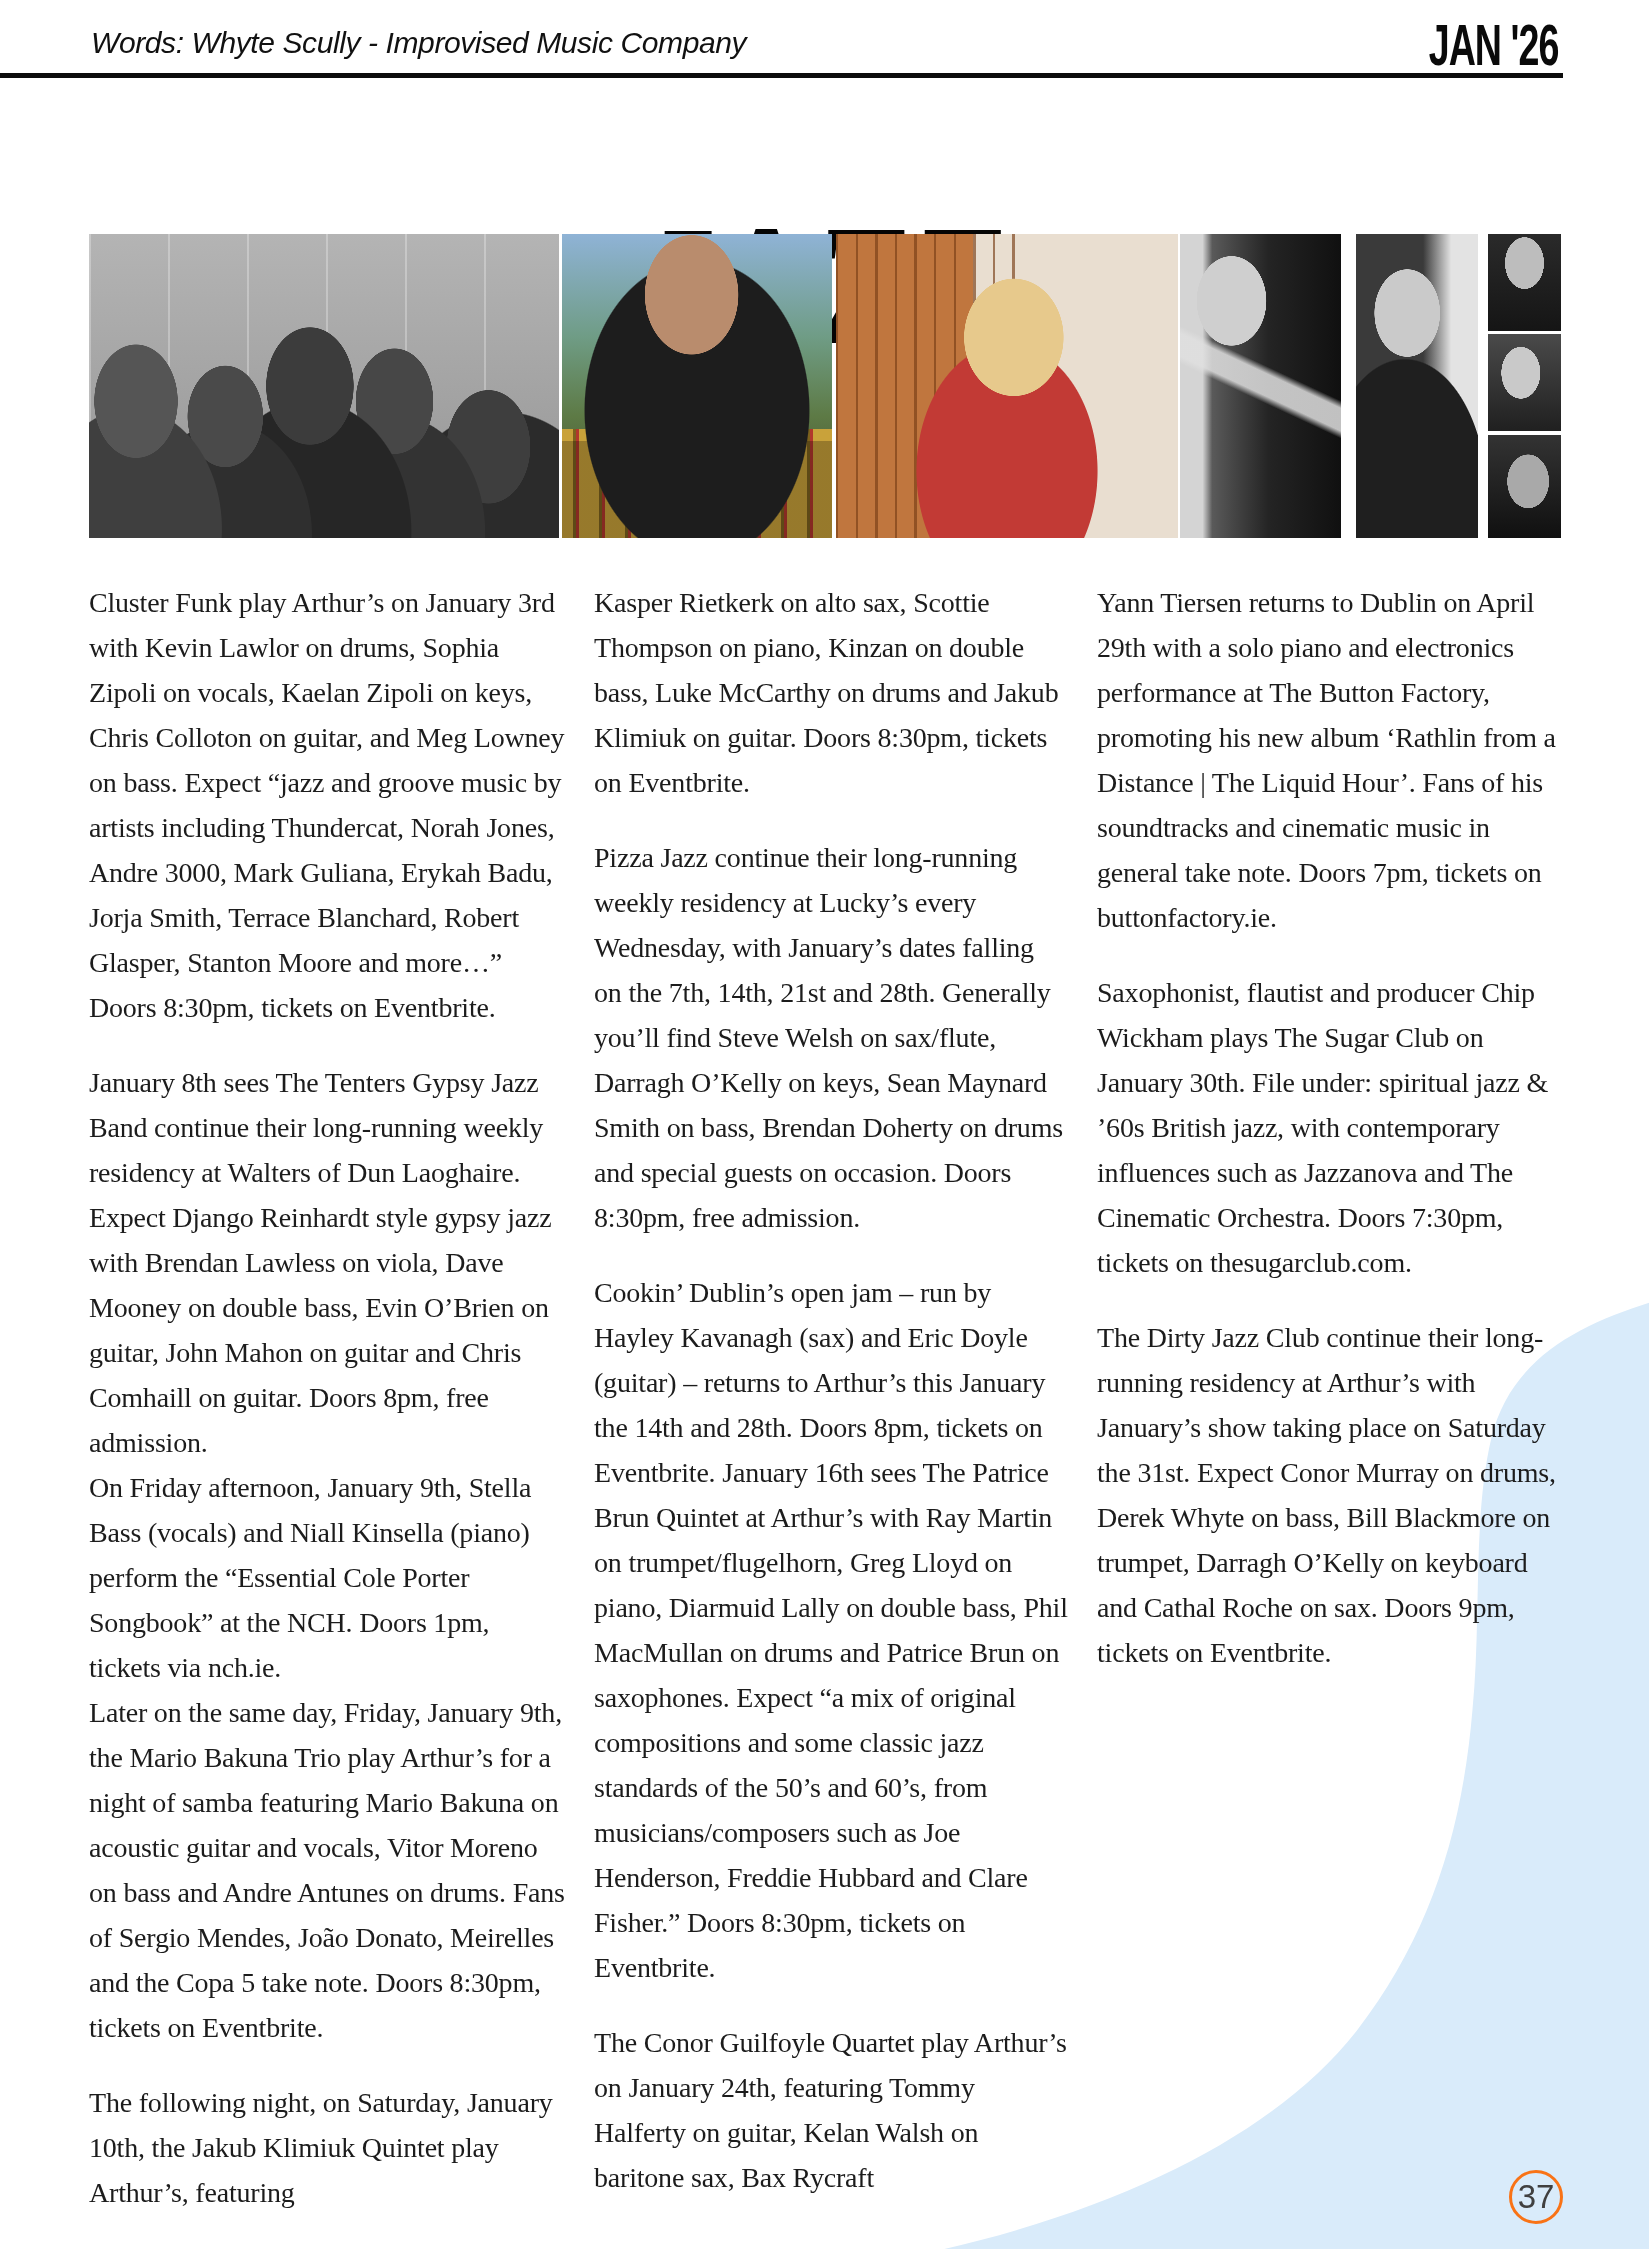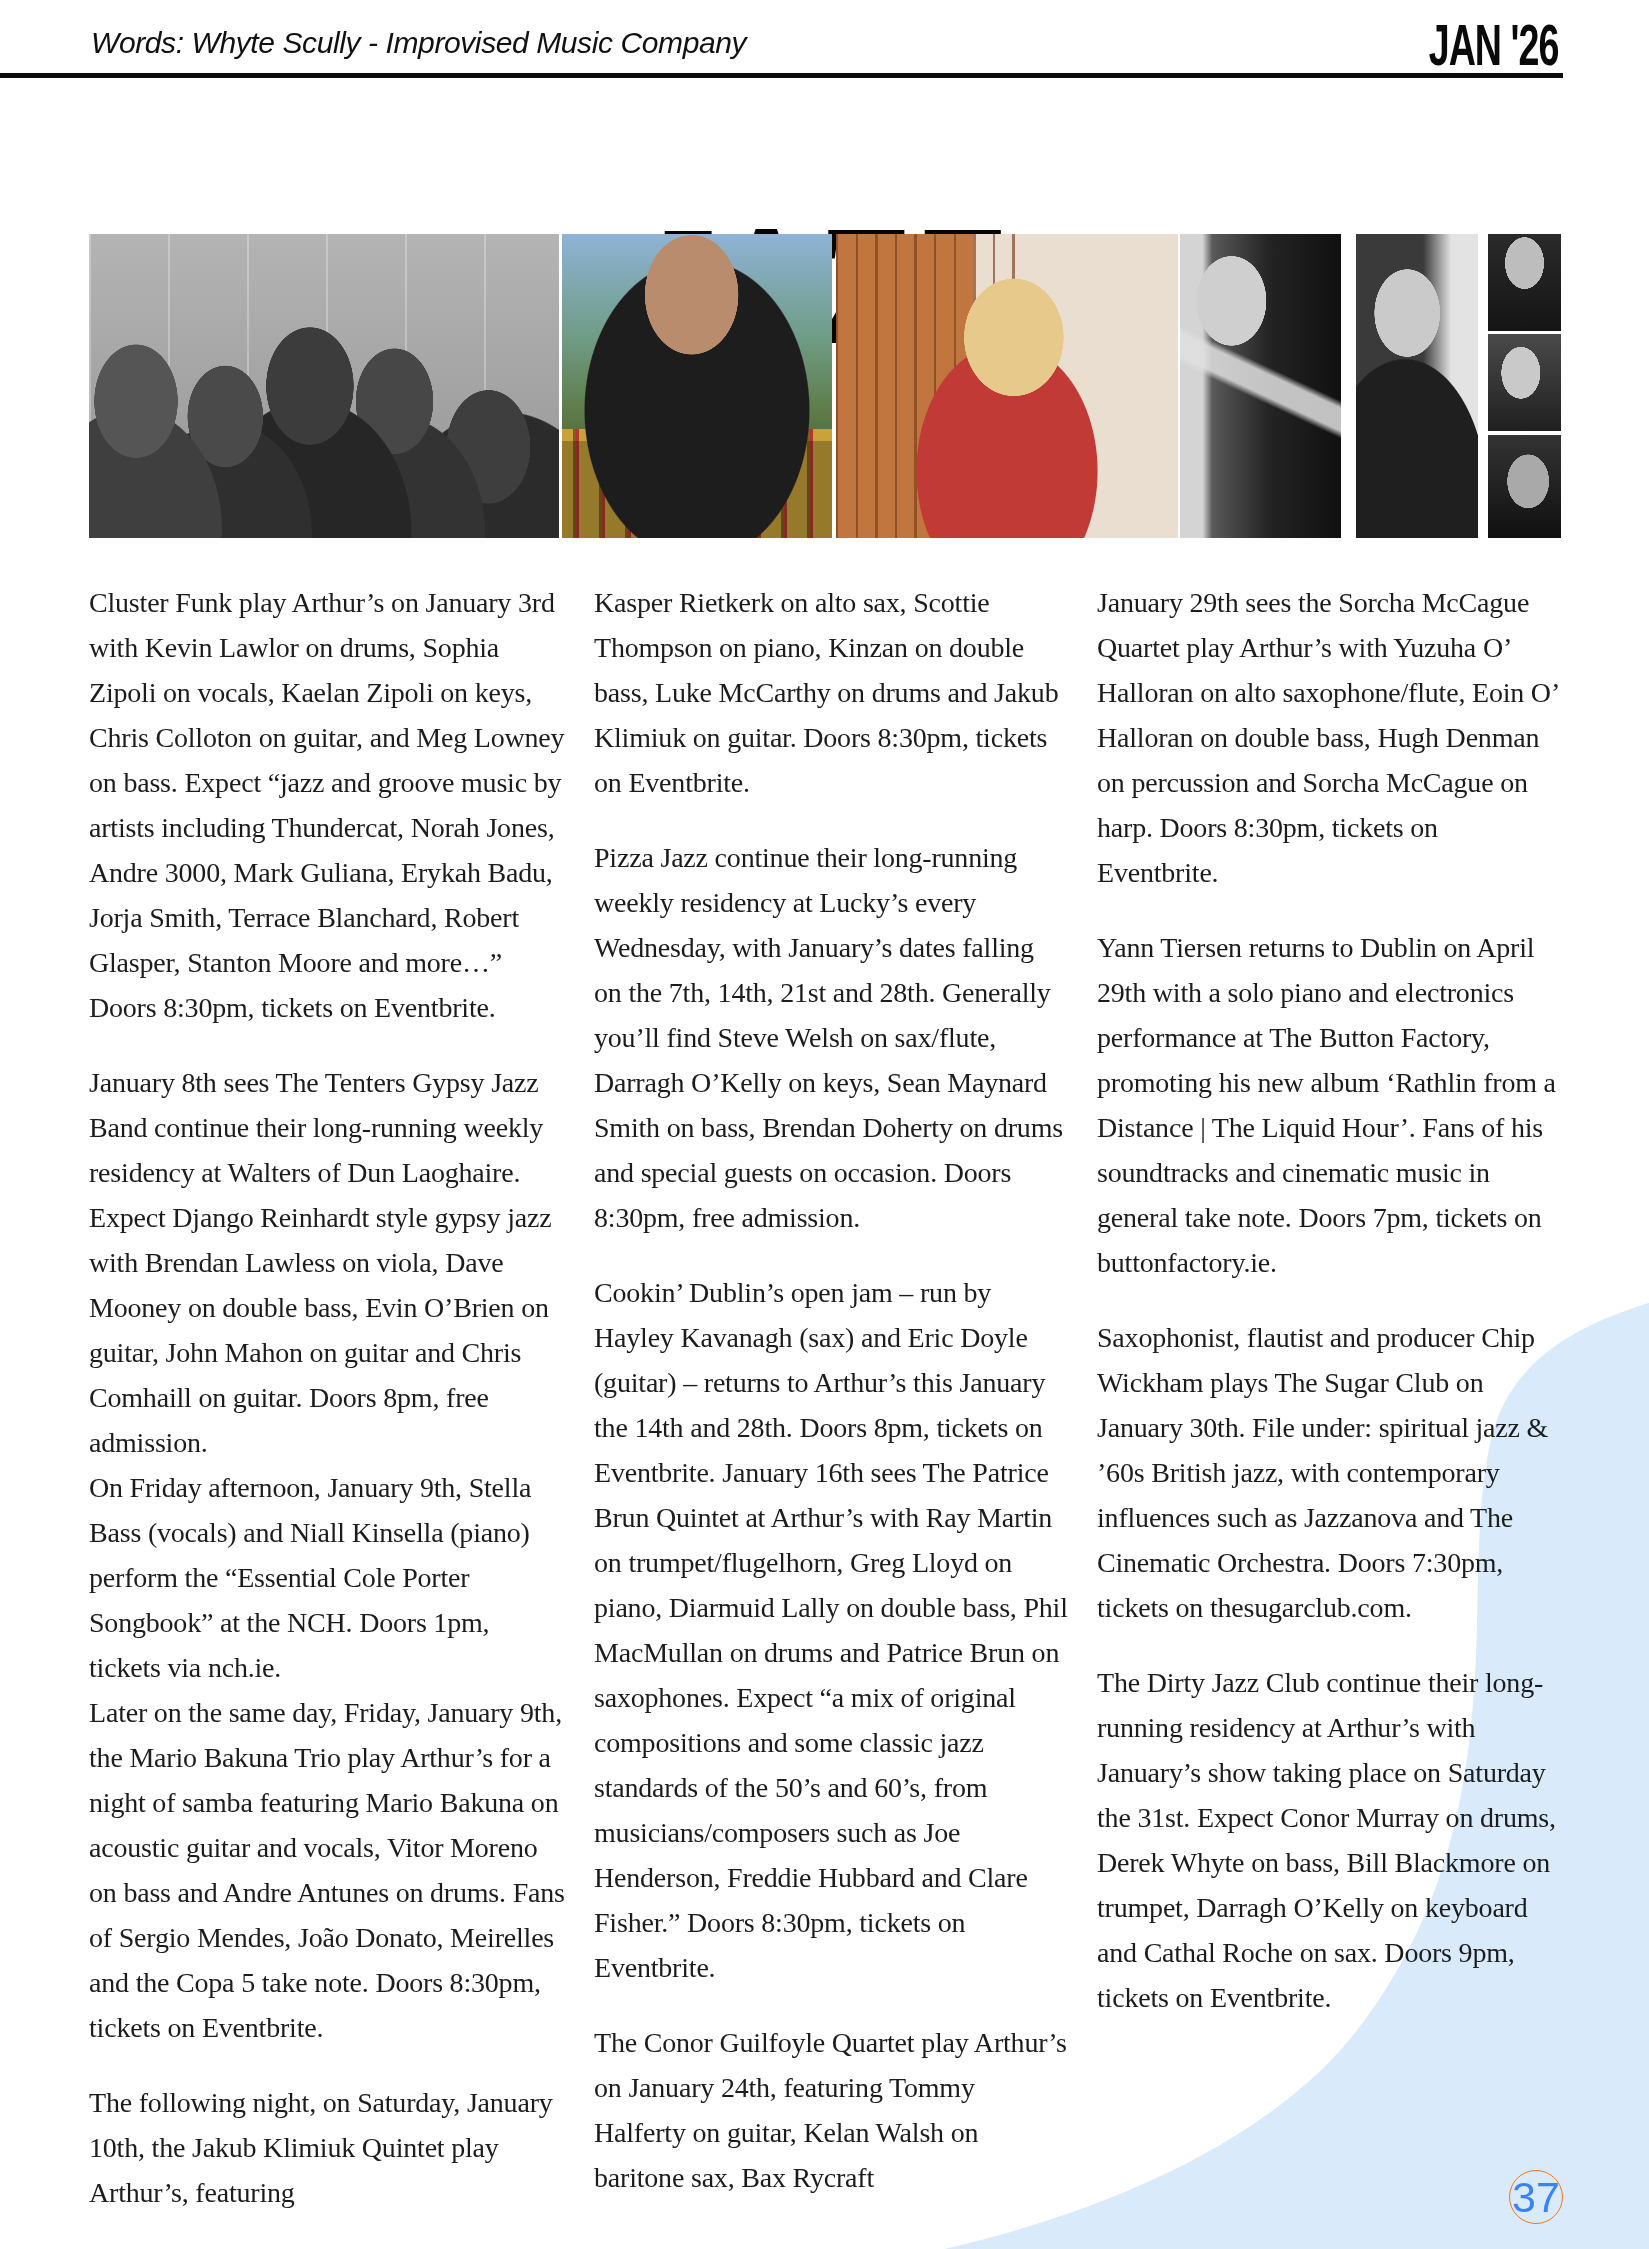--- a/index.html
+++ b/index.html
@@ -88,23 +88,23 @@
       linear-gradient(180deg,#333,#101010);}
   
   .col{position:absolute;top:580px;z-index:2;font-size:28px;line-height:45px;
     letter-spacing:-0.2px;color:#1c1c1c;}
   .col p{margin:0 0 30px 0;white-space:pre-line;font-family:Liberation Serif, serif;}
   .col1{left:89px;width:476px;}
   .col2{left:594px;width:474px;}
   .col3{left:1097px;width:464px;}
   
   .pagenum{
-    position:absolute;left:1509px;top:2170px;width:54px;height:54px;border:1px solid #f97316;
+    position:absolute;left:1509px;top:2170px;width:54px;height:54px;border:3px solid #f97316;
     border-radius:50%;display:flex;align-items:center;justify-content:center;
-    font-size:43px;color:#3b82f6;z-index:2;background:transparent;box-sizing:border-box;
+    font-size:33px;color:#404040;z-index:2;background:transparent;box-sizing:border-box;
   }
 </style>
 </head>
 <body>
 
 <svg id="blob-svg" viewBox="0 0 2185 2980" xmlns="http://www.w3.org/2000/svg" aria-hidden="true">
   <path d="M 2185 1725
            C 2090 1755, 2000 1800, 1975 1905
            C 1950 2010, 1962 2145, 1950 2265
            C 1936 2430, 1892 2565, 1798 2688
@@ -138,21 +138,20 @@
 </div>
 
 <div class="col col2">
   <p>Kasper Rietkerk on alto sax, Scottie Thompson on piano, Kinzan on double bass, Luke McCarthy on drums and Jakub Klimiuk on guitar. Doors 8:30pm, tickets on Eventbrite.</p>
   <p>Pizza Jazz continue their long-running weekly residency at Lucky’s every Wednesday, with January’s dates falling on the 7th, 14th, 21st and 28th. Generally you’ll find Steve Welsh on sax/flute, Darragh O’Kelly on keys, Sean Maynard Smith on bass, Brendan Doherty on drums and special guests on occasion. Doors 8:30pm, free admission.</p>
   <p>Cookin’ Dublin’s open jam – run by Hayley Kavanagh (sax) and Eric Doyle (guitar) – returns to Arthur’s this January the 14th and 28th. Doors 8pm, tickets on Eventbrite. January 16th sees The Patrice Brun Quintet at Arthur’s with Ray Martin on trumpet/flugelhorn, Greg Lloyd on piano, Diarmuid Lally on double bass, Phil MacMullan on drums and Patrice Brun on saxophones. Expect “a mix of original compositions and some classic jazz standards of the 50’s and 60’s, from musicians/composers such as Joe Henderson, Freddie Hubbard and Clare Fisher.” Doors 8:30pm, tickets on Eventbrite.</p>
   <p>The Conor Guilfoyle Quartet play Arthur’s on January 24th, featuring Tommy Halferty on guitar, Kelan Walsh on baritone sax, Bax Rycraft</p>
 </div>
 
 <div class="col col3">
-  <p>January 29th sees the Sorcha McCague Quartet play Arthur’s with Yuzuha O’ Halloran on alto saxophone/flute, Eoin O’ Halloran on double bass, Hugh Denman on percussion and Sorcha McCague on harp. Doors 8:30pm, tickets on Eventbrite.</p>
   <p>Yann Tiersen returns to Dublin on April 29th with a solo piano and electronics performance at The Button Factory, promoting his new album ‘Rathlin from a Distance | The Liquid Hour’. Fans of his soundtracks and cinematic music in general take note. Doors 7pm, tickets on buttonfactory.ie.</p>
   <p>Saxophonist, flautist and producer Chip Wickham plays The Sugar Club on January 30th. File under: spiritual jazz &amp; ’60s British jazz, with contemporary influences such as Jazzanova and The Cinematic Orchestra. Doors 7:30pm, tickets on thesugarclub.com.</p>
   <p>The Dirty Jazz Club continue their long-running residency at Arthur’s with January’s show taking place on Saturday the 31st. Expect Conor Murray on drums, Derek Whyte on bass, Bill Blackmore on trumpet, Darragh O’Kelly on keyboard and Cathal Roche on sax. Doors 9pm, tickets on Eventbrite.</p>
 </div>
 
 <div class="pagenum">
   <span>37</span>
 </div>
 
 

